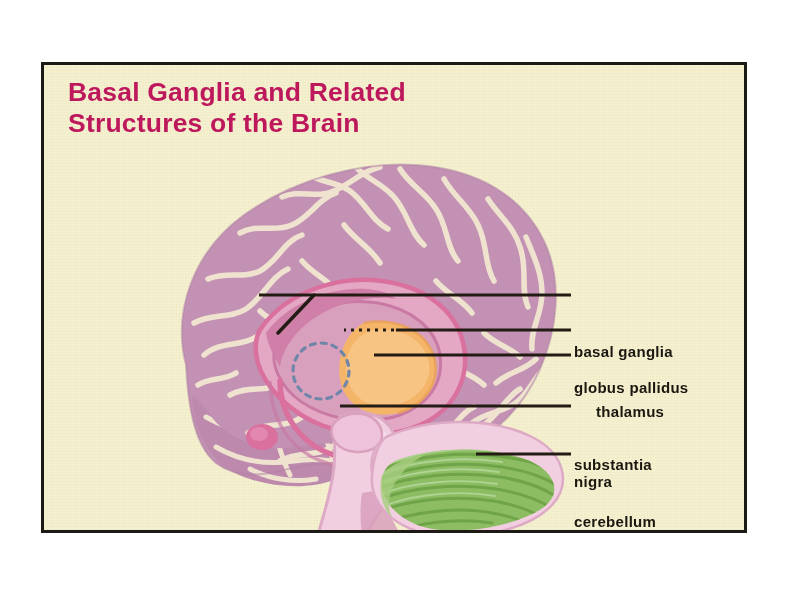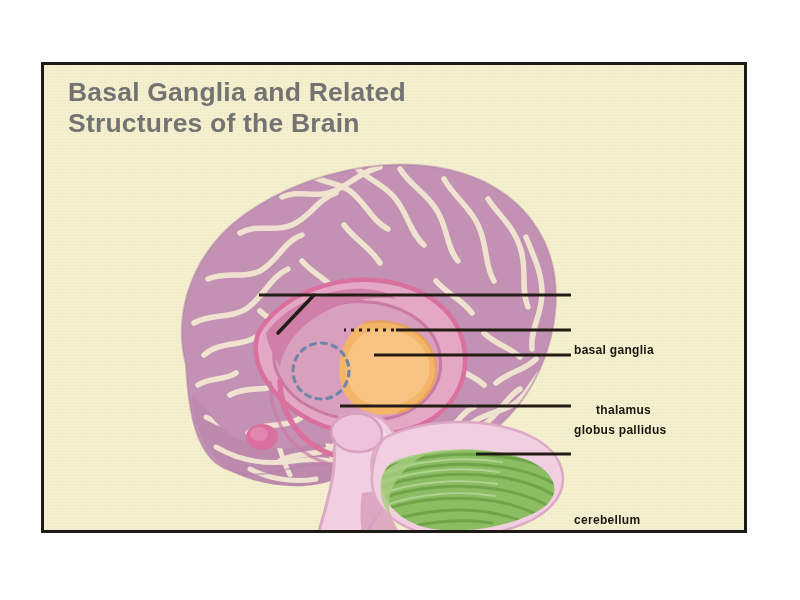--- a/index.html
+++ b/index.html
@@ -28,31 +28,31 @@
       repeating-linear-gradient(90deg, rgba(160,150,90,.035) 0 1px, transparent 1px 3px);
   }
 
   #title{
     position:absolute;
     left:24px;top:12px;
     width:540px;
     font-size:26.5px;
     font-weight:bold;
     line-height:1.18;
-    color:#737373;
+    color:#be185d;
     letter-spacing:.2px;
     white-space:pre-line;
     z-index:6;
   }
 
   svg#art{position:absolute;left:0;top:0;width:706px;height:471px;z-index:3;}
 
   .lbl{
     position:absolute;
-    font-size:12px;
+    font-size:15px;
     font-weight:bold;
     color:#1a1710;
     line-height:1.12;
     letter-spacing:.3px;
     white-space:pre-line;
     z-index:7;
   }
 </style>
 </head>
 <body>
@@ -287,21 +287,23 @@
         <line x1="527" y1="290" x2="330" y2="290" stroke-width="3"></line>
 
         <line x1="527" y1="341" x2="296" y2="341" stroke-width="3"></line>
 
         <line x1="527" y1="389" x2="432" y2="389" stroke-width="3"></line>
       </g>
     </svg>
 
     <div class="lbl" style="left:530px;top:279px;">basal ganglia</div>
 
-    <div class="lbl" style="left:530px;top:315px;margin-top:44px;">globus pallidus</div>
+    <div class="lbl" style="left:530px;top:315px;">globus pallidus</div>
 
     <div class="lbl" style="left:552px;top:339px;">thalamus</div>
 
+    <div class="lbl" style="left:530px;top:392px;">substantia
+nigra</div>
 
     <div class="lbl" style="left:530px;top:449px;">cerebellum</div>
 
   </div>
 </div>
 
 </body></html>

